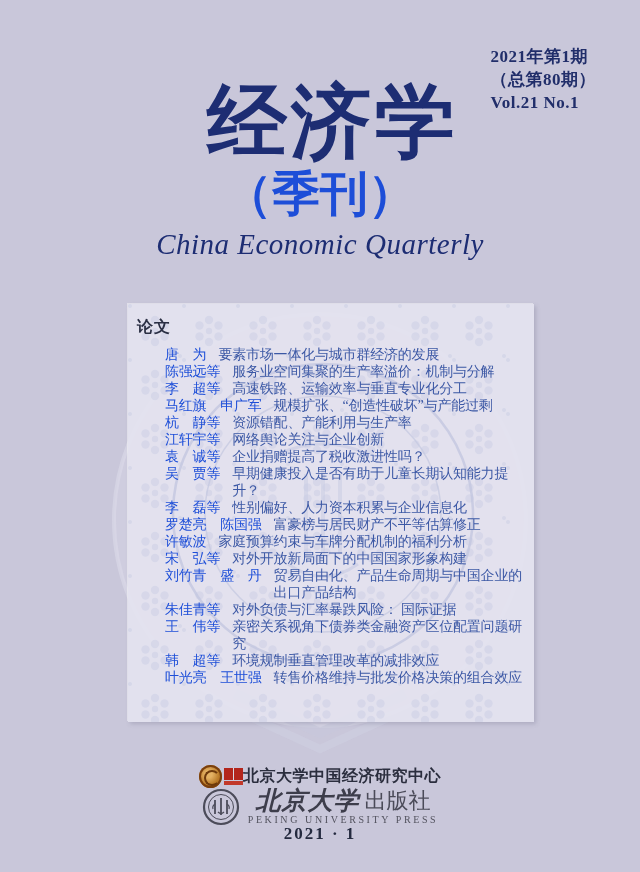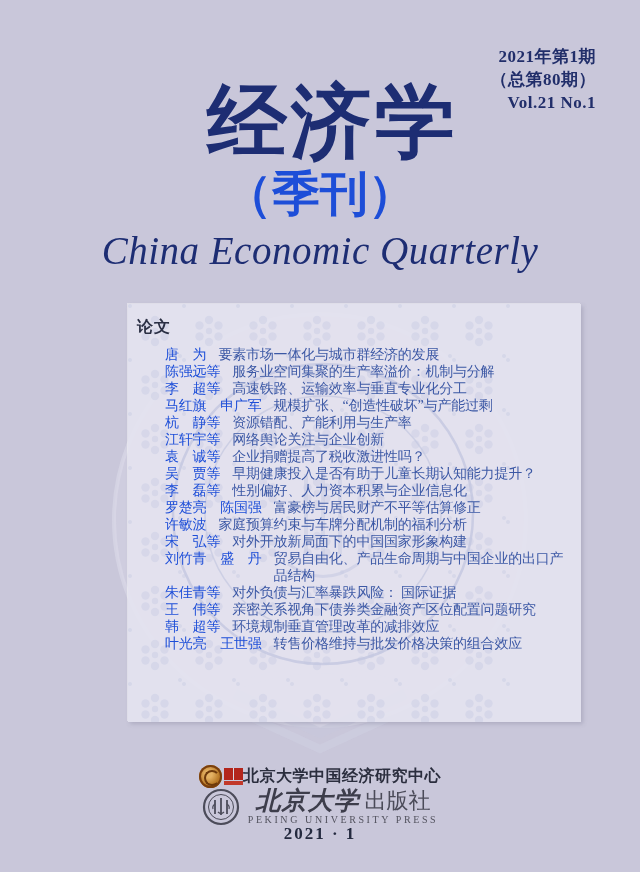--- a/index.html
+++ b/index.html
@@ -6,44 +6,44 @@
   body{
     width:640px;height:872px;position:relative;overflow:hidden;
     background:#c9c7da;
     font-family:"Liberation Serif","DejaVu Serif",serif;
   }
   .page-watermark{position:absolute;left:0;top:0;z-index:1;}
 
   
   .issue-info{
     position:absolute;top:45px;right:44px;z-index:5;
-    text-align:right;color:#212e6a;font-weight:bold;
+    text-align:left;color:#212e6a;font-weight:bold;
     font-size:17px;line-height:23px;letter-spacing:0.5px;
   }
 
   
   .title-zh{
     position:absolute;top:80px;left:13px;width:100%;z-index:5;
     text-align:center;color:#1d2d73;font-size:80px;font-weight:bold;
     letter-spacing:4px;line-height:1.05;
   }
   .title-sub{
     position:absolute;top:168px;left:0;width:100%;z-index:5;
     text-align:center;color:#1d4ed8;font-size:48px;font-weight:bold;
     line-height:1.1;
   }
   .title-en{
     position:absolute;top:228px;left:0;width:100%;z-index:5;
-    text-align:center;color:#1d2d73;font-size:39px;font-style:italic;
+    text-align:center;color:#1d2d73;font-size:29px;font-style:italic;
     letter-spacing:0.5px;
   }
 
   
   .toc-box{
-    position:absolute;left:128px;top:304px;width:453px;height:418px;z-index:4;
+    position:absolute;left:128px;top:304px;width:406px;height:418px;z-index:4;
     background:rgba(228,227,239,0.90);
     box-shadow:-1px -1px 0 rgba(255,255,255,0.45), 2px 2px 4px rgba(95,95,125,0.25);
     box-sizing:border-box;padding:10px 10px 0 9px;
   }
   .toc-pattern{position:absolute;left:0;top:0;pointer-events:none;}
   .toc-inner{position:relative;z-index:2;}
   .section-label{
     color:#2a2f44;font-weight:bold;font-size:16px;margin:3px 0 8px 0;
     letter-spacing:1px;
   }

